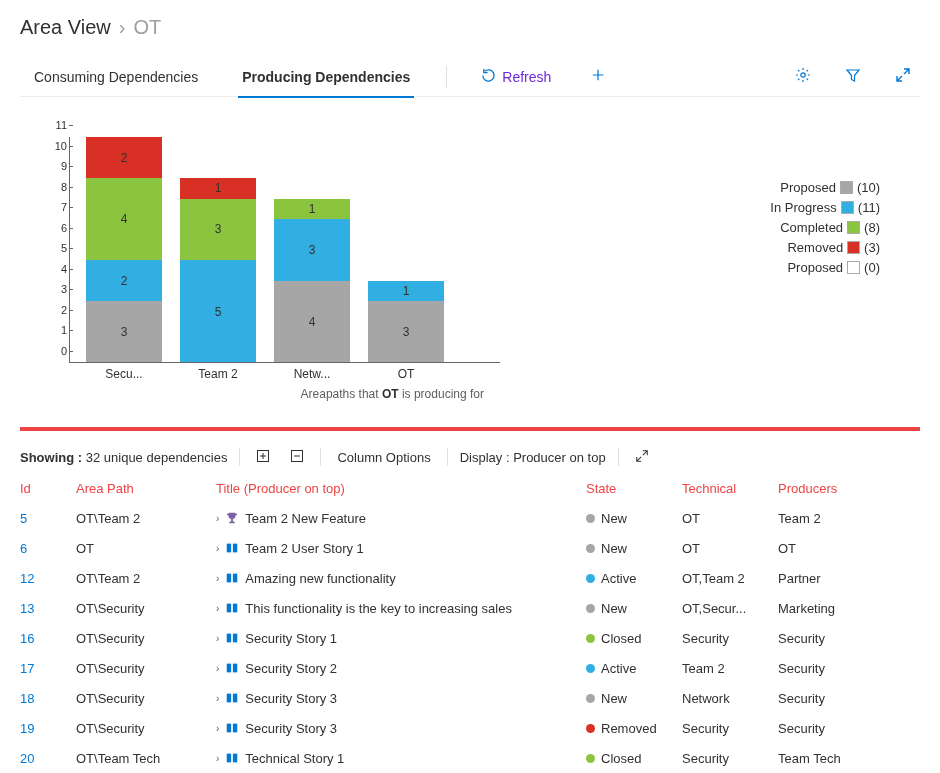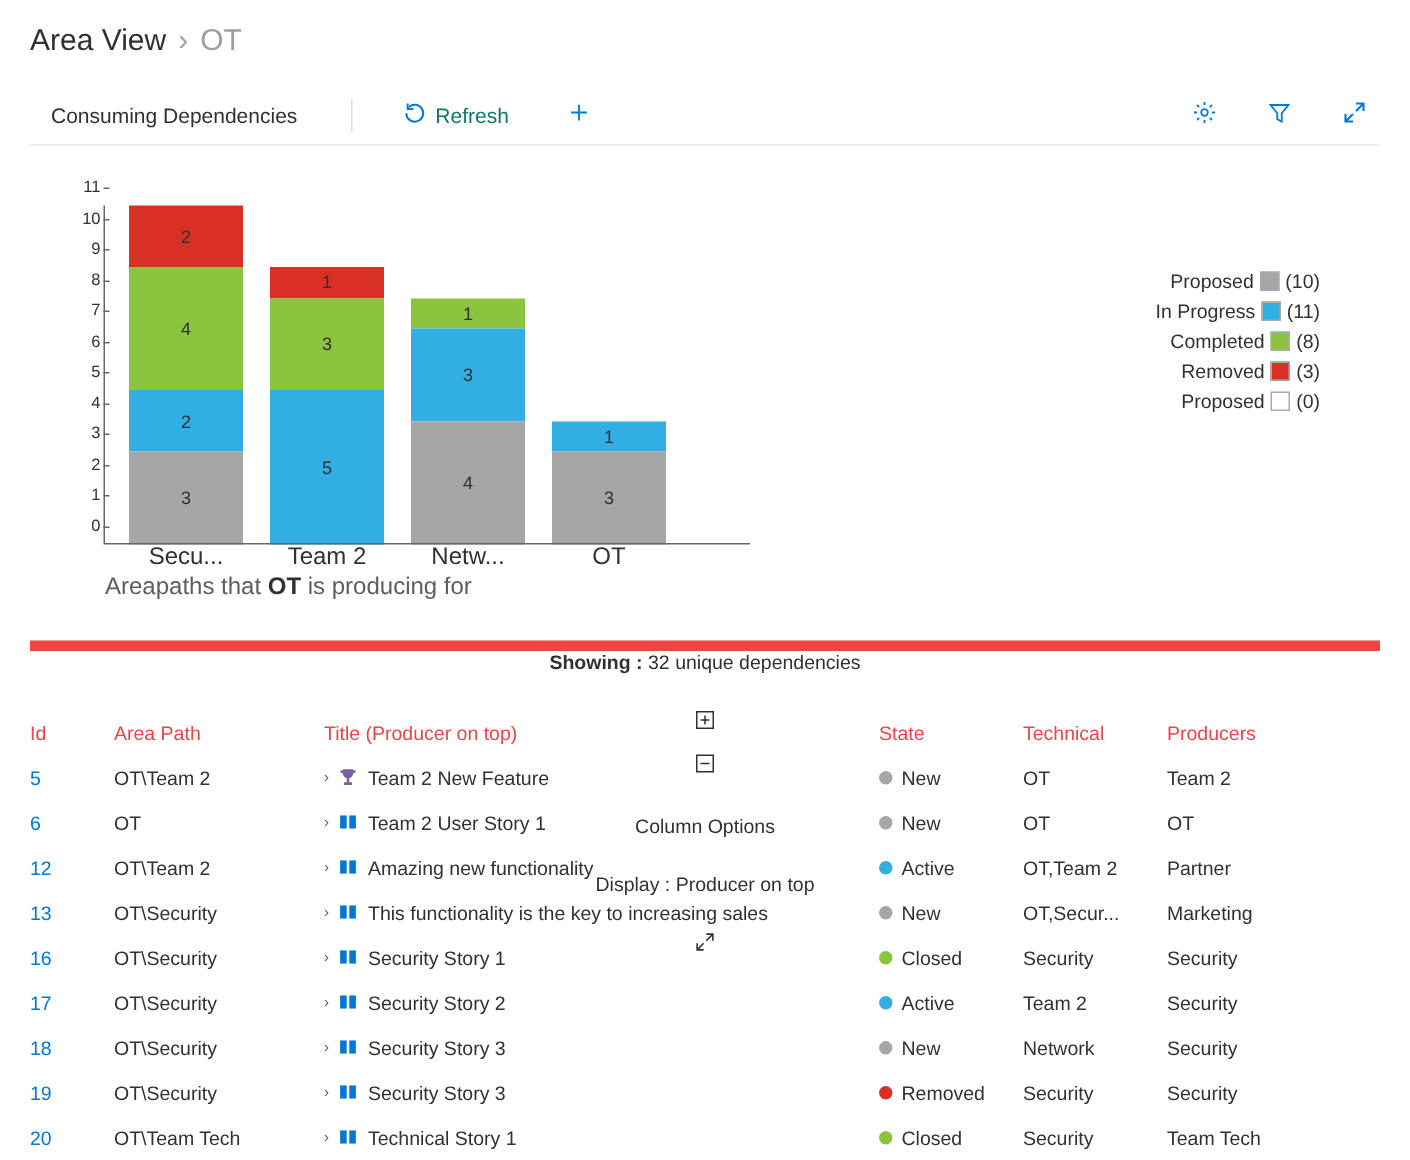--- a/index.html
+++ b/index.html
@@ -52,21 +52,21 @@
     border-left: 1px solid #e1dfdd;
     height: 22px;
     margin: 0 6px;
   }
   .tab-action {
     padding: 0 12px;
     height: 40px;
     display: flex;
     align-items: center;
     gap: 6px;
-    color: #0f766e;
+    color: #6d28d9;
     font-size: 14px;
     cursor: pointer;
   }
   .tab-action .ico { color: #0078d4; }
   .flex-spacer { flex: 1; }
   .toolbar-ico {
     width: 34px;
     height: 40px;
     display: flex;
     align-items: center;
@@ -127,32 +127,32 @@
     width: 100%;
     display: flex;
     align-items: center;
     justify-content: center;
     font-size: 12px;
     color: #323130;
   }
   .x-label {
     position: absolute;
     bottom: 16px;
-    font-size: 16px;
+    font-size: 12px;
     color: #323130;
     text-align: center;
     width: 76px;
   }
   .x-caption {
     position: absolute;
     bottom: -4px;
     left: 30px;
-    right: 4px;
-    text-align: left;
-    font-size: 16px;
+    right: 16px;
+    text-align: right;
+    font-size: 12px;
     color: #605e5c;
   }
   .x-caption .bold { font-weight: 600; color:#323130;}
   .legend {
     margin-left: auto;
     margin-right: 40px;
     margin-top: 40px;
     font-size: 13px;
   }
   .legend-row {
@@ -169,23 +169,22 @@
   }
 
   
   .list-toolbar {
     display: flex;
     align-items: center;
     gap: 12px;
     font-size: 13px;
     color: #323130;
     height: 36px;
-    border-top: 7px solid #ef4444;
-    padding-top: 0;
-    flex-direction: column;
+    border-top: 4px solid #ef4444;
+    padding-top: 20px;
   }
   .lt-label { color: #323130; }
   .lt-label .bold { font-weight: 600; }
   .vsep { width:0; border-left:1px solid #e1dfdd; height:18px; }
   .lt-btn { cursor:pointer; padding: 0 4px; }
 
   
   .grid {
     margin-top: 10px;
   }
@@ -208,20 +207,21 @@
 <body>
 
 <div class="breadcrumb">
   <span class="crumb-main">Area View</span>
   <span class="sep">›</span>
   <span class="crumb-sub">OT</span>
 </div>
 
 <div class="tabbar">
   <div class="tab">Consuming Dependencies</div>
+  <div class="tab active">Producing Dependencies</div>
   <div class="tab-spacer-sep"></div>
   <div class="tab-action">
     <span class="ico">
       <svg width="15" height="15" viewBox="0 0 16 16" fill="none" stroke="#0078d4" stroke-width="1.4">
           <path d="M2 8a6 6 0 1 0 2-4.5"></path>
           <path d="M3 1v4h4"></path>
         </svg>
     </span>
     <span>Refresh</span>
   </div>

